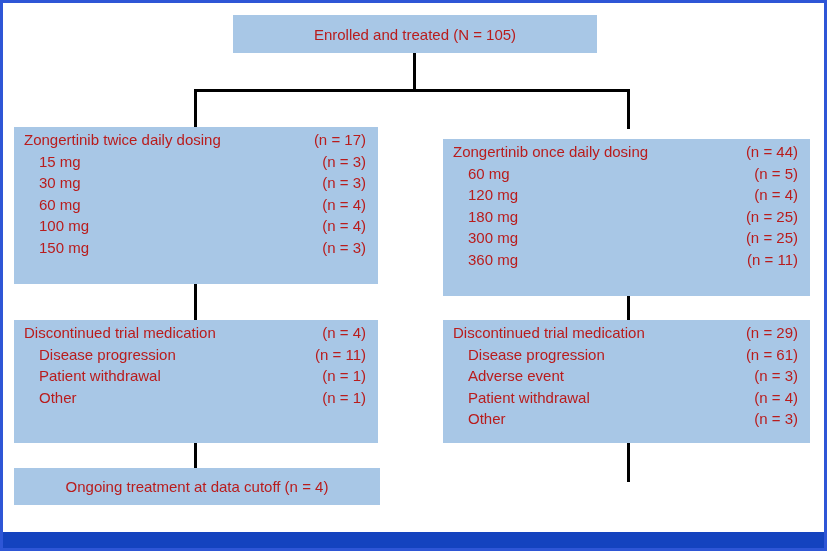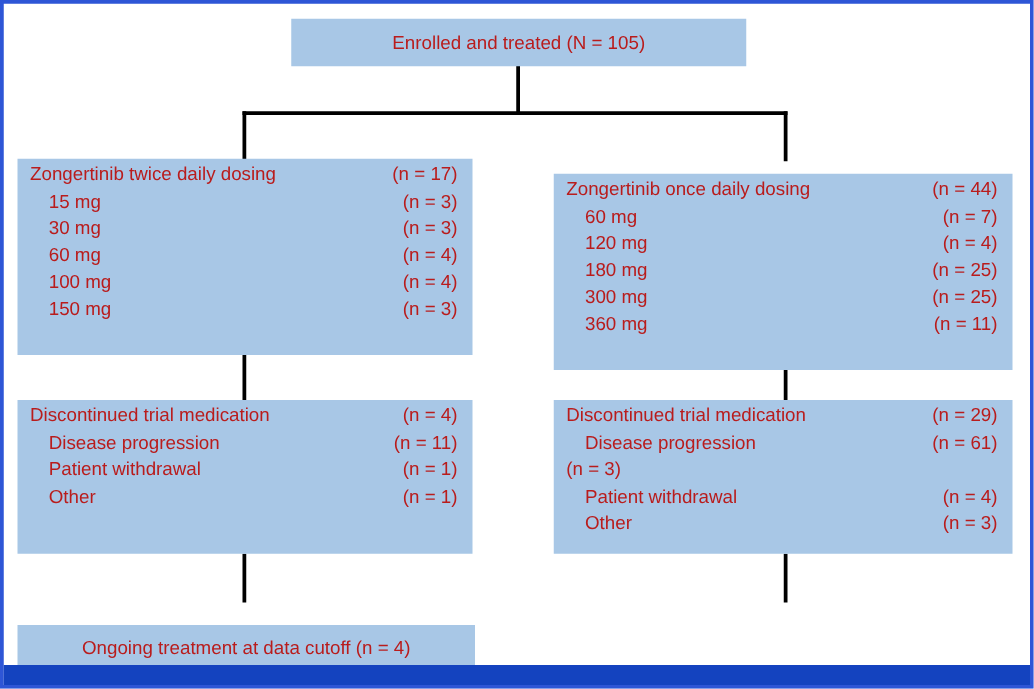--- a/index.html
+++ b/index.html
@@ -101,21 +101,21 @@
     </div>
   </div>
 
   <div class="box list-box" style="left:440px; top:136px; width:367px; height:157px;">
     <div class="lrow">
       <span class="lab">Zongertinib once daily dosing</span>
       <span class="cnt">(n = 44)</span>
     </div>
     <div class="lrow sub">
       <span class="lab">60 mg</span>
-      <span class="cnt">(n = 7)</span>
+      <span class="cnt">(n = 5)</span>
     </div>
     <div class="lrow sub">
       <span class="lab">120 mg</span>
       <span class="cnt">(n = 4)</span>
     </div>
     <div class="lrow sub">
       <span class="lab">180 mg</span>
       <span class="cnt">(n = 25)</span>
     </div>
     <div class="lrow sub">
@@ -150,31 +150,32 @@
   <div class="box list-box" style="left:440px; top:317px; width:367px; height:123px;">
     <div class="lrow">
       <span class="lab">Discontinued trial medication</span>
       <span class="cnt">(n = 29)</span>
     </div>
     <div class="lrow sub">
       <span class="lab">Disease progression</span>
       <span class="cnt">(n = 61)</span>
     </div>
     <div class="lrow sub">
+      <span class="lab">Adverse event</span>
       <span class="cnt">(n = 3)</span>
     </div>
     <div class="lrow sub">
       <span class="lab">Patient withdrawal</span>
       <span class="cnt">(n = 4)</span>
     </div>
     <div class="lrow sub">
       <span class="lab">Other</span>
       <span class="cnt">(n = 3)</span>
     </div>
   </div>
 
-  <div class="box center-box" style="left:11px; top:497px; width:366px; height:37px;">
+  <div class="box center-box" style="left:11px; top:465px; width:366px; height:37px;">
     <span>Ongoing treatment at data cutoff (n = 4)</span>
   </div>
 
   <div class="bottom-bar"></div>
 
 </div>
 
 </body></html>

